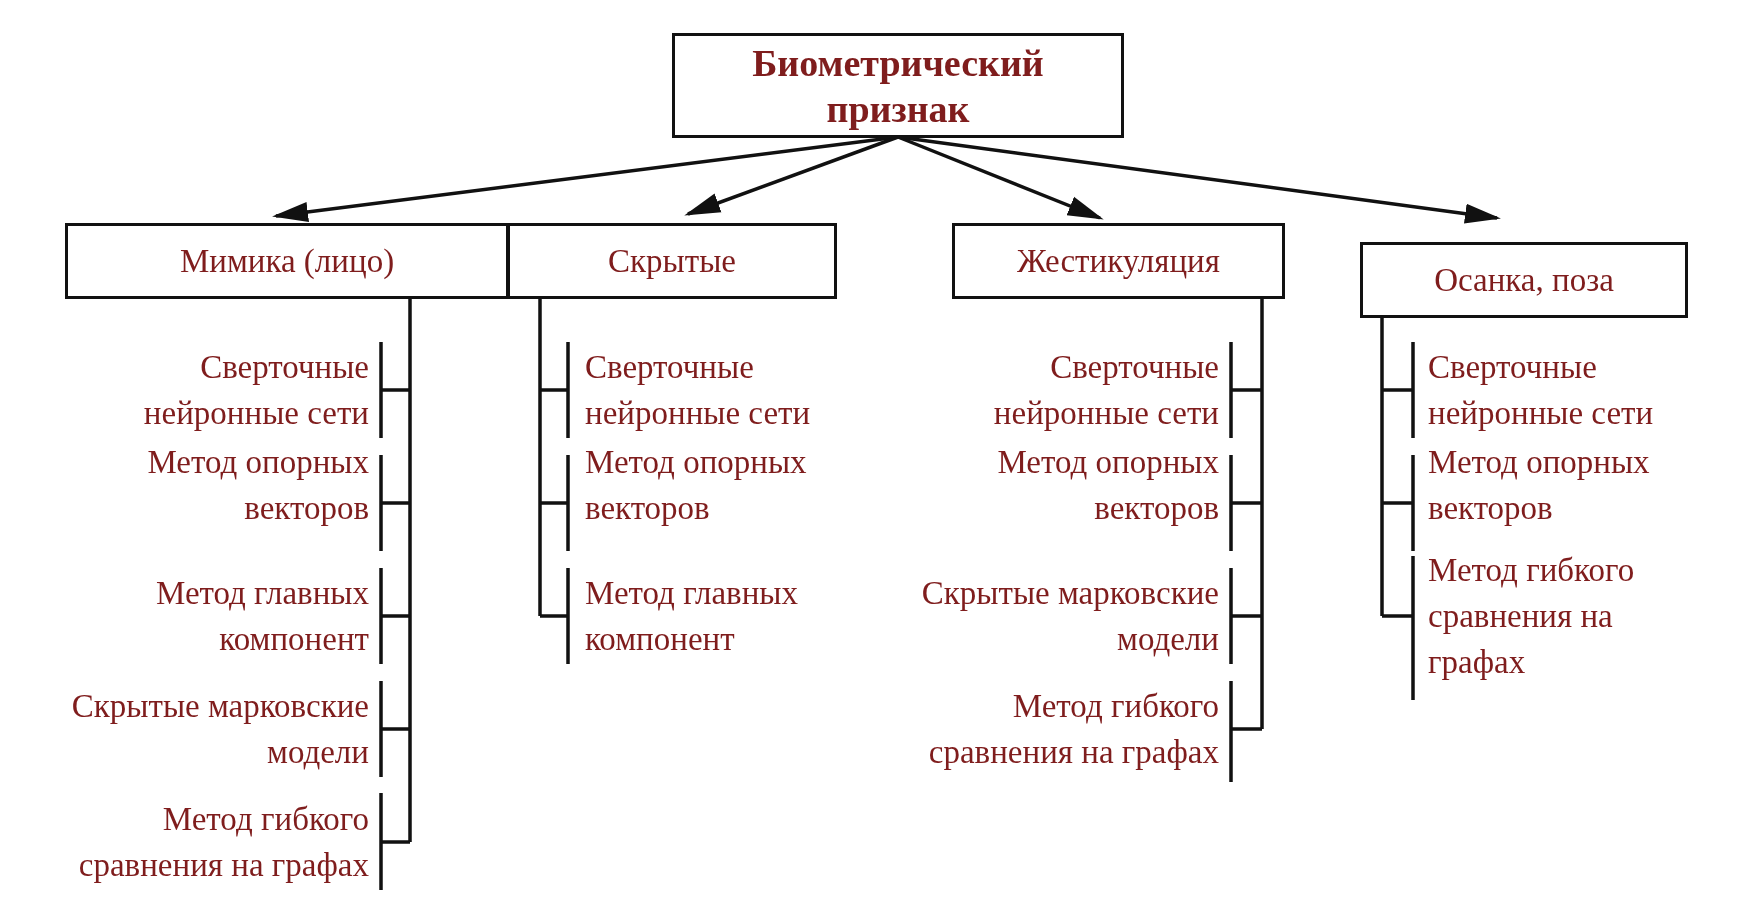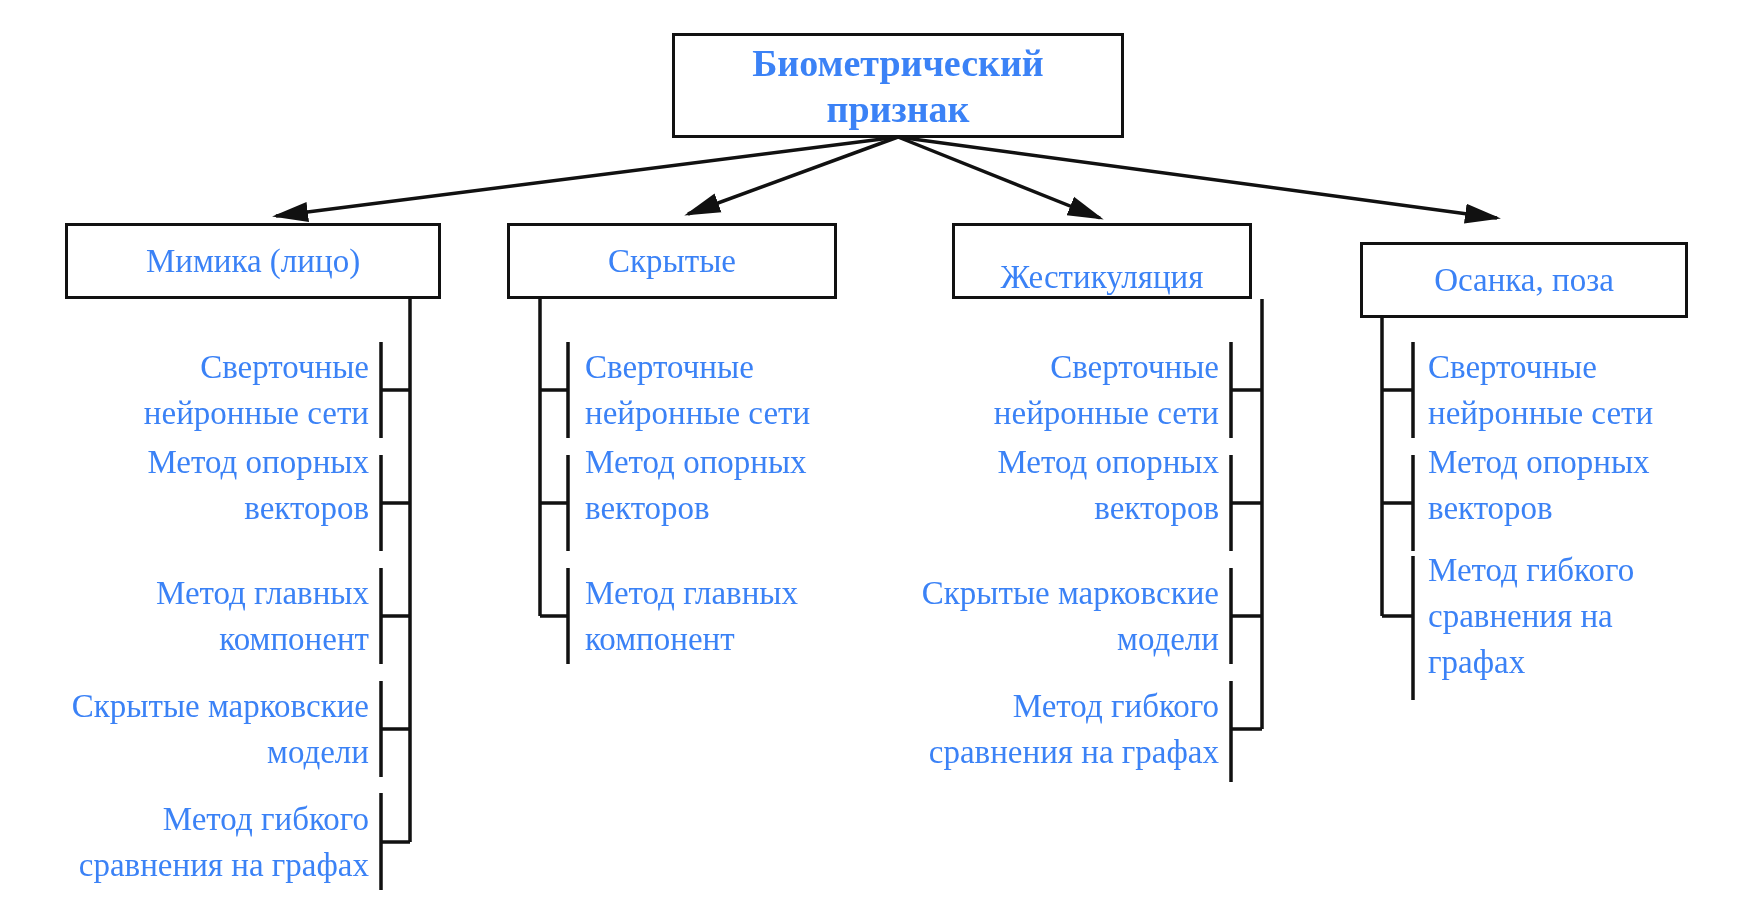--- a/index.html
+++ b/index.html
@@ -6,21 +6,21 @@
     margin: 0;
     padding: 0;
     background: #ffffff;
   }
   .canvas {
     position: relative;
     width: 1737px;
     height: 910px;
     background: #ffffff;
     font-family: "Liberation Serif", "DejaVu Serif", serif;
-    color: #3b82f6;
+    color: #7f1d1d;
     overflow: hidden;
   }
   .lines-svg {
     position: absolute;
     left: 0;
     top: 0;
     width: 1737px;
     height: 910px;
   }
   .node-box {
@@ -41,23 +41,23 @@
     font-size: 38px;
     line-height: 46px;
     font-weight: bold;
     white-space: pre-line;
   }
   .branch-box {
     top: 223px;
     height: 76px;
     font-size: 33px;
   }
-  .branch-box.b1 { left: 65px;   width: 376px; }
+  .branch-box.b1 { left: 65px;   width: 444px; }
   .branch-box.b2 { left: 507px;  width: 330px; }
-  .branch-box.b3 { left: 952px;  width: 300px; align-items: flex-end; }
+  .branch-box.b3 { left: 952px;  width: 333px; }
   .branch-box.b4 { left: 1360px; width: 328px; margin-top: 19px; }
   .method {
     position: absolute;
     font-size: 33px;
     line-height: 46px;
     white-space: pre-line;
     transform: translateY(-50%);
   }
   .method.align-right { text-align: right; right: 1368px; }
   .method.col3.align-right { right: 518px; }

